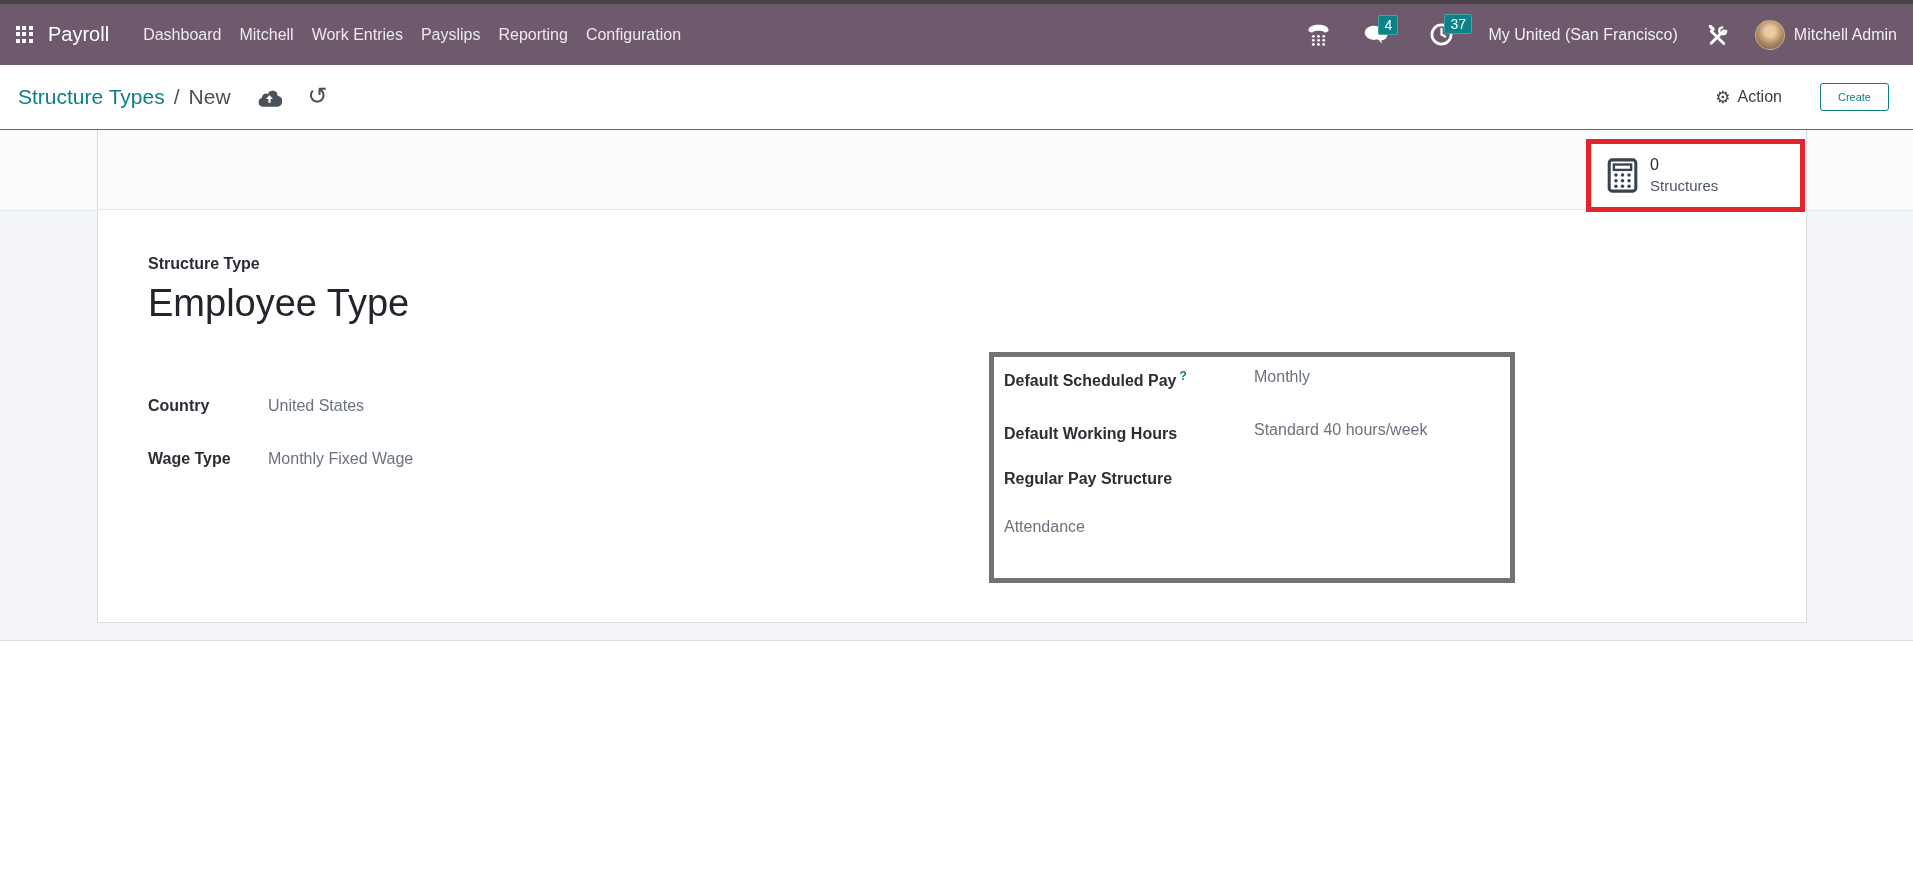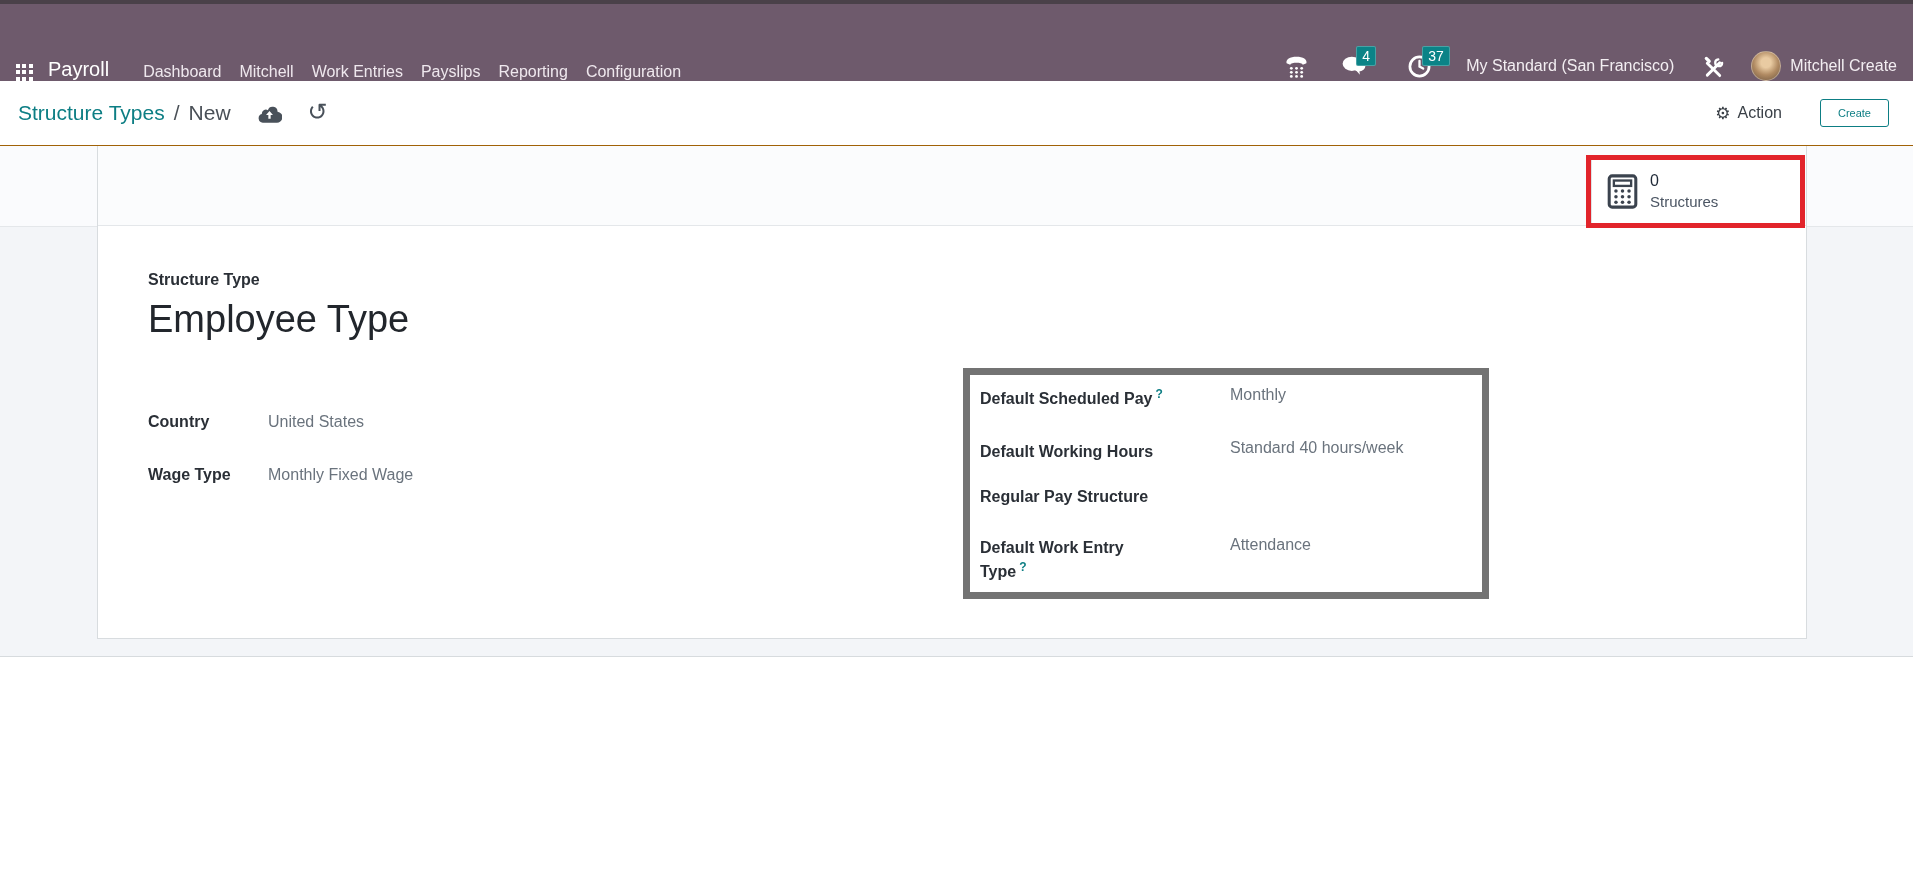--- a/index.html
+++ b/index.html
@@ -2,21 +2,21 @@
 <html><head>
 <meta charset="utf-8">
 <style>
   * { margin:0; padding:0; box-sizing:border-box; }
   html,body { width:1913px; height:889px; background:#fff; font-family:"Liberation Sans",sans-serif; overflow:hidden; }
 
   
   .win-edge { height:4px; background:#4a4149; }
 
   
-  .navbar { height:77px; background:#6e5a6c; display:flex; align-items:flex-end; padding:0 16px; color:#f3eef2; }
+  .navbar { height:61px; background:#6e5a6c; display:flex; align-items:center; padding:0 16px; color:#f3eef2; }
   .apps-grid { width:17px; height:17px; display:grid; grid-template-columns:repeat(3,1fr); gap:2px; margin-right:15px; cursor:pointer; }
   .apps-grid span { background:#fff; width:4px; height:4px; }
   .app-name { font-size:20px; font-weight:500; color:#fff; margin-right:34px; cursor:pointer; }
   .nav-menu { display:flex; align-items:center; gap:18px; font-size:16px; }
   .nav-item { color:#efe8ee; cursor:pointer; white-space:nowrap; }
   .nav-right { margin-left:auto; display:flex; align-items:center; }
   .icon-wrap { position:relative; cursor:pointer; display:flex; align-items:center; }
   .badge { position:absolute; top:-8px; left:15px; background:#0b8387; color:#fff; font-size:14px; line-height:18px; padding:0 5px; border-radius:2px; border:1px solid rgba(255,255,255,.25); }
   .company-name, .user-name { font-size:16px; color:#f3eef2; cursor:pointer; white-space:nowrap; }
   .avatar { width:30px; height:30px; border-radius:50%; background:radial-gradient(circle at 50% 38%, #e9cba2 22%, #b08a62 55%, #6d553f 100%); border:1px solid rgba(255,255,255,.35); margin-right:9px; cursor:pointer; }
@@ -47,21 +47,21 @@
   .stat-label { font-size:15px; color:#4b5563; }
 
   .type-label { position:absolute; left:50px; top:125px; font-size:16px; font-weight:600; color:#2a2f36; }
   .record-title { position:absolute; left:50px; top:152px; font-size:38px; font-weight:400; color:#22262c; cursor:text; }
 
   .left-group { position:absolute; left:50px; top:232px; }
   .field-row { display:flex; height:53px; align-items:flex-end; }
   .f-label { width:120px; font-size:16px; font-weight:600; color:#2a2f36; }
   .f-value { font-size:16px; color:#6a737d; cursor:pointer; }
 
-  .right-frame { position:absolute; left:865px; top:222px; width:526px; height:231px; border:7px solid #737373; padding:11px 0 0 10px; }
+  .right-frame { position:absolute; left:891px; top:222px; width:526px; height:231px; border:5px solid #737373; padding:11px 0 0 10px; }
   .r-grid { display:grid; grid-template-columns:250px 1fr; grid-template-rows:53px 45px 52px auto; }
   .r-label { font-size:16px; font-weight:600; color:#2a2f36; line-height:1.45; }
   .r-label.narrow { max-width:165px; }
   .r-value { font-size:16px; color:#6a737d; cursor:pointer; }
   sup.help { color:#0d7e84; font-size:12px; font-weight:600; margin-left:3px; }
 </style>
 </head>
 <body>
 
 <div class="win-edge"></div>
@@ -110,31 +110,31 @@
       </svg>
       <span class="badge">4</span>
     </div>
     <div class="icon-wrap" style="margin-right:34px;">
       <svg width="25" height="25" viewBox="0 0 24 24">
         <circle cx="12" cy="12" r="9.2" fill="none" stroke="#fff" stroke-width="2.6"></circle>
         <path d="M12 6.5 V12 L15.5 14" fill="none" stroke="#fff" stroke-width="2.2" stroke-linecap="round"></path>
       </svg>
       <span class="badge">37</span>
     </div>
-    <div class="company-name" style="margin-right:28px;">My Standard (San Francisco)</div>
+    <div class="company-name" style="margin-right:28px;">My United (San Francisco)</div>
     <div class="icon-wrap" style="margin-right:26px;">
       <svg width="23" height="23" viewBox="0 0 24 24" stroke="#fff" fill="none" stroke-width="3" stroke-linecap="round">
         <path d="M5.5 21 L18.5 8"></path>
         <path d="M5.5 8.5 L18.5 21.5"></path>
         <path d="M17 4.5 A3.6 3.6 0 1 0 21 8.2" stroke-width="2.4"></path>
         <path d="M4.5 3.5 L7.5 6.5" stroke-width="3.4"></path>
       </svg>
     </div>
     <div class="avatar"></div>
-    <div class="user-name">Mitchell Create</div>
+    <div class="user-name">Mitchell Admin</div>
   </div>
 </header>
 
 <div class="control-panel">
   <div class="breadcrumb">
     <span class="bc-parent">Structure Types</span>
     <span class="bc-sep">/</span>
     <span class="bc-current">New</span>
   </div>
   <div class="cp-icon">
@@ -203,18 +203,17 @@
       <div class="r-grid">
         <span class="r-label"><span>Default Scheduled Pay</span><sup class="help">?</sup></span>
         <span class="r-value">Monthly</span>
 
         <span class="r-label"><span>Default Working Hours</span><sup class="help"></sup></span>
         <span class="r-value">Standard 40 hours/week</span>
 
         <span class="r-label"><span>Regular Pay Structure</span><sup class="help"></sup></span>
         <span class="r-value"></span>
 
-        <span class="r-label narrow"><span>Default Work Entry Type</span><sup class="help">?</sup></span>
         <span class="r-value">Attendance</span>
       </div>
     </div>
   </div>
 </div>
 
 </body></html>

